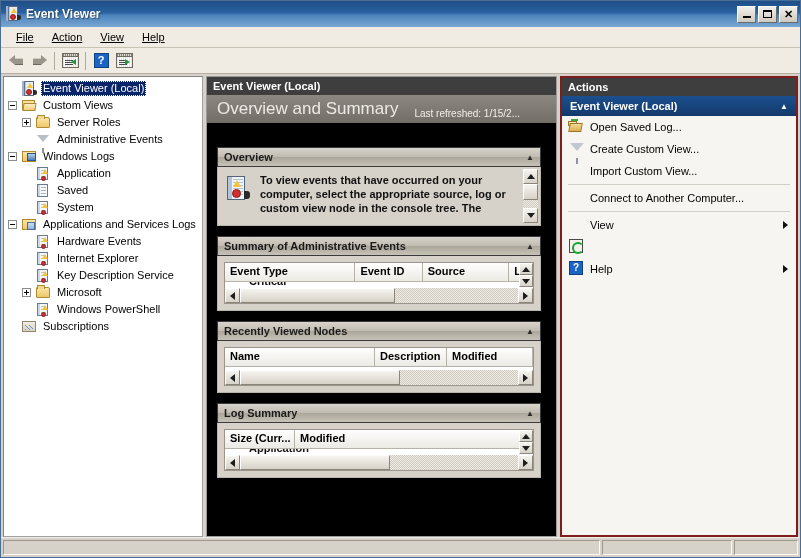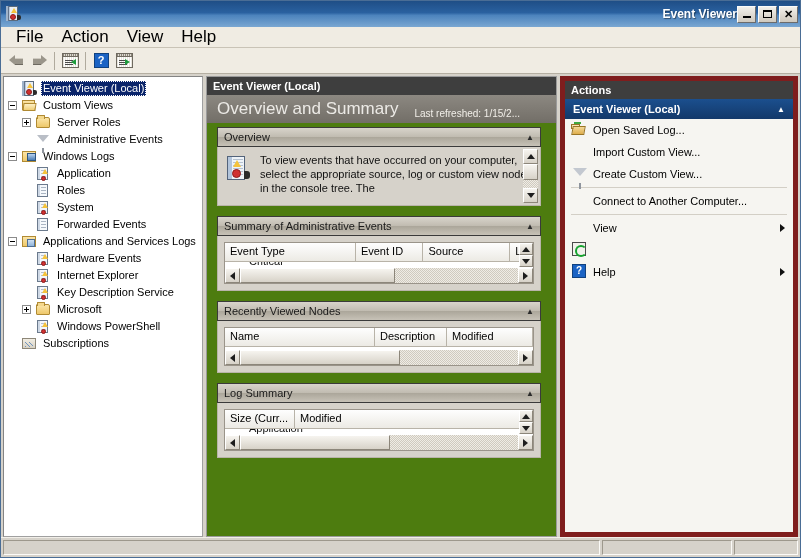--- a/index.html
+++ b/index.html
@@ -19,21 +19,20 @@
     display: flex; flex-direction: column;
   }
 
   
   .titlebar {
     height: 26px; flex: 0 0 26px;
     background: linear-gradient(to bottom, #1f4e86 0%, #2a61a0 45%, #4c83bd 55%, #7aa7d2 100%);
     display: flex; align-items: center;
     padding: 0 2px 0 4px;
     position: relative;
-    text-align: right;
   }
   .titlebar .tb-icon {
     width: 16px; height: 16px; margin-right: 5px;
     position: relative; flex: 0 0 16px;
   }
   .titlebar .tb-text {
     color: #fff; font-weight: bold; font-size: 12px;
     text-shadow: 1px 1px 1px rgba(0,0,0,.45);
     flex: 1 1 auto;
   }
@@ -65,21 +64,21 @@
 
   
   .menubar {
     height: 21px; flex: 0 0 21px;
     background: #f0ece3;
     border-bottom: 1px solid #c9c3b6;
     display: flex; align-items: center;
     padding-left: 6px;
   }
   .menubar .mi {
-    padding: 2px 9px; font-size: 17px; color: #000; cursor: default;
+    padding: 2px 9px; font-size: 11px; color: #000; cursor: default; text-decoration: underline;
   }
 
   
   .toolbar {
     height: 26px; flex: 0 0 26px;
     background: #f0ece3;
     border-bottom: 1px solid #b5afa2;
     display: flex; align-items: center;
     padding-left: 4px; gap: 1px;
   }
@@ -222,24 +221,25 @@
   .mid-banner {
     height: 28px; flex: 0 0 28px;
     background: linear-gradient(to bottom,#8c8881,#726e67);
     display: flex; align-items: center;
     padding-left: 10px; position: relative;
   }
   .mid-banner .bt { color: #eceae6; font-size: 17px; }
   .mid-banner .lr { color: #f2efe9; font-size: 10px; margin-left: 16px; align-self:flex-end; padding-bottom:4px;}
   .mid-scroll {
     flex: 1 1 auto; min-height: 0;
-    background: #4d7c0f;
-    padding: 4px 0 0 10px;
+    background: #000000;
+    padding: 24px 0 0 10px;
     position: relative;
     overflow: hidden;
+    font-weight: bold;
   }
   .section { margin-bottom: 10px; width: 324px; }
   .sec-head {
     height: 20px;
     background: linear-gradient(to bottom,#d8d4cb 0%,#c0bbb0 50%,#aba69a 51%,#c7c2b7 100%);
     border: 1px solid #3a3a3a;
     display: flex; align-items: center; justify-content: space-between;
     padding: 0 6px; font-size: 11px; color: #1a1a1a;
   }
   .sec-head .chev { font-size: 8px; color: #2b2b2b; }
@@ -302,21 +302,21 @@
     background: linear-gradient(to bottom,#f6f4ef,#d7d2c8);
     border: 1px solid #8c867a; border-top-color:#fff; border-left-color:#fff; }
   .mini-vsb { position: absolute; right: 0px; top: 0px; width: 14px; }
   .mini-vsb .sbbtn { width:14px; height:12px; flex:0 0 12px; }
 
   
   .act-pane {
     width: 238px; flex: 0 0 238px;
     margin-left: 3px;
     background: #f6f5f1;
-    border: 5px solid #7f1d1d;
+    border: 2px solid #7f1d1d;
     display: flex; flex-direction: column; overflow: hidden;
   }
   .act-title {
     height: 18px; flex: 0 0 18px;
     background: #3e3e3e; color: #fff; font-weight: bold; font-size: 11px;
     display: flex; align-items: center; padding-left: 6px;
   }
   .act-group {
     height: 20px; flex: 0 0 20px;
     background: linear-gradient(to bottom,#1b4f8e,#13396a);
@@ -475,41 +475,32 @@
             </span>
             <span class="tlabel">Application</span>
           </div>
           <div class="tnode ind1">
             <span class="expander none"></span>
             <span class="tico">
               <span class="ic-plainlog">
                 <span class="ln"></span>
               </span>
             </span>
-            <span class="tlabel">Roles</span>
+            <span class="tlabel">Saved</span>
           </div>
           <div class="tnode ind1">
             <span class="expander none"></span>
             <span class="tico">
               <span class="ic-log">
                 <span class="ln"></span>
                 <span class="w"></span>
                 <span class="e"></span>
               </span>
             </span>
             <span class="tlabel">System</span>
-          </div>
-          <div class="tnode ind1">
-            <span class="expander none"></span>
-            <span class="tico">
-              <span class="ic-plainlog">
-                <span class="ln"></span>
-              </span>
-            </span>
-            <span class="tlabel">Forwarded Events</span>
           </div>
           <div class="tnode ind0">
             <span class="expander minus"></span>
             <span class="tico"><span class="ic-appsvc"><span class="base"></span><span class="chip"></span></span></span>
             <span class="tlabel">Applications and Services Logs</span>
           </div>
           <div class="tnode ind1">
             <span class="expander none"></span>
             <span class="tico">
               <span class="ic-log">
@@ -719,28 +710,28 @@
       <div class="act-group">
         <span>Event Viewer (Local)</span>
         <span class="chev">▲</span>
       </div>
       <div class="act-list" id="act-root">
           <div class="act-item">
             <span class="aico"><span class="ic-openfolder"><span class="arr"></span><span class="b2"></span><span class="b1"></span></span></span>
             <span class="alabel">Open Saved Log...</span>
           </div>
           <div class="act-item">
+            <span class="aico">
+              <span class="ic-funnel2"></span>
+            </span>
+            <span class="alabel">Create Custom View...</span>
+          </div>
+          <div class="act-item">
             <span class="aico"></span>
             <span class="alabel">Import Custom View...</span>
-          </div>
-          <div class="act-item">
-            <span class="aico">
-              <span class="ic-funnel2"></span>
-            </span>
-            <span class="alabel">Create Custom View...</span>
           </div>
           <div class="act-sep"></div>
           <div class="act-item">
             <span class="aico"></span>
             <span class="alabel">Connect to Another Computer...</span>
           </div>
           <div class="act-sep"></div>
           <div class="act-item">
             <span class="aico"></span>
             <span class="alabel">View</span>

